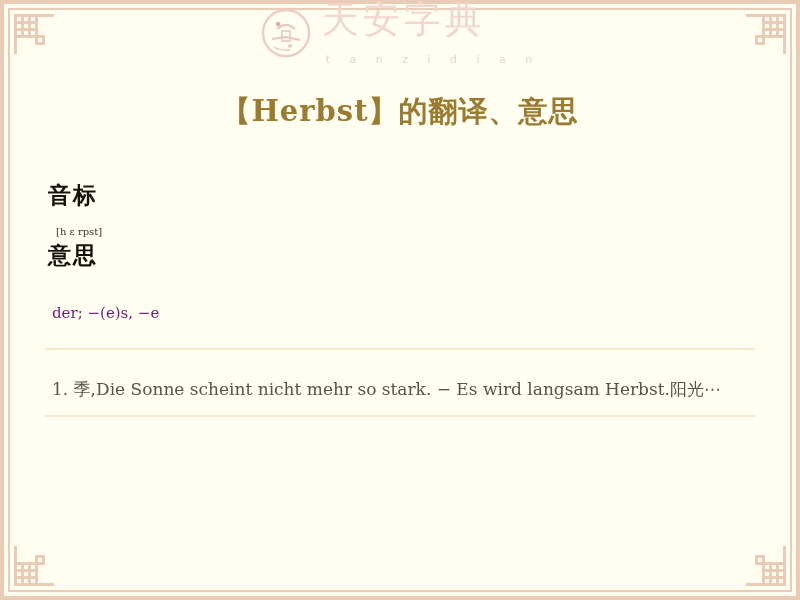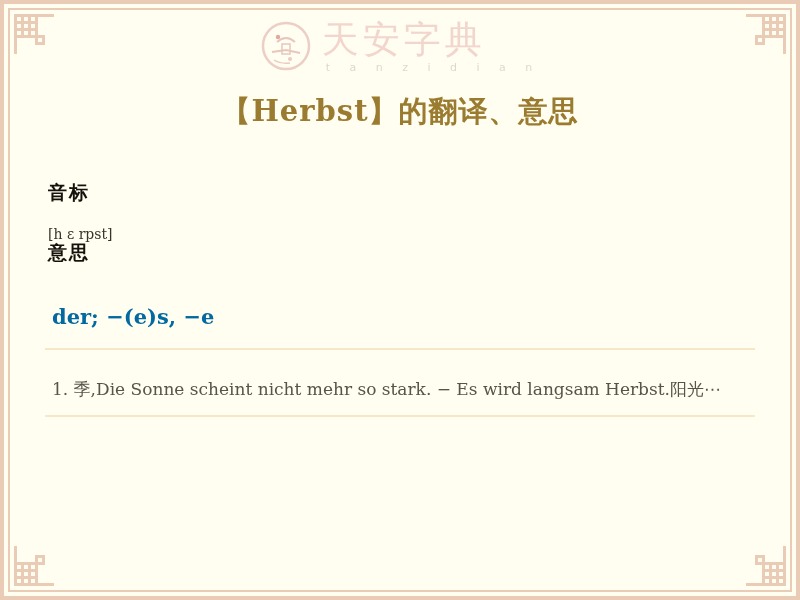--- a/index.html
+++ b/index.html
@@ -19,54 +19,54 @@
   }
   .corner{position:absolute;width:48px;height:48px;pointer-events:none;}
   .corner svg{display:block;width:48px;height:48px;}
   .corner .fret{fill:#EACBB6;}
   .corner-tl{top:6px;left:6px;}
   .corner-tr{top:6px;right:6px;transform:scaleX(-1);}
   .corner-bl{bottom:6px;left:6px;transform:scaleY(-1);}
   .corner-br{bottom:6px;right:6px;transform:scale(-1,-1);}
   
   .logo{
-    position:absolute;top:20px;left:0;right:0;
-    display:flex;justify-content:center;align-items:flex-start;gap:10px;
+    position:absolute;top:0;left:0;right:0;
+    display:flex;justify-content:center;align-items:center;gap:10px;
   }
   .logo-icon{width:52px;height:52px;}
   .logo-text{display:flex;flex-direction:column;align-items:flex-start;}
   .brand-cn{
     font-size:37px;line-height:40px;color:#F2D6CE;
     letter-spacing:4px;font-weight:400;
   }
   .brand-en{
     font-size:11px;line-height:12px;color:#D9D9CF;
-    letter-spacing:8px;margin-top:2px;margin-left:4px;
+    letter-spacing:8px;margin-top:14px;margin-left:4px;
     font-family:"DejaVu Sans","Liberation Sans",sans-serif;
   }
   
   .page-title{
     position:absolute;top:92px;left:0;right:0;
     text-align:center;font-size:29px;font-weight:700;
     color:#9A7B2F;letter-spacing:1px;
   }
   
   .section-heading{
     position:absolute;left:48px;
-    font-size:19px;font-weight:700;color:#15120C;letter-spacing:2px;
+    font-size:23px;font-weight:700;color:#15120C;letter-spacing:2px;
   }
   .h-phonetic{top:180px;}
   .h-meaning{top:240px;}
   .phonetic-value{
-    position:absolute;left:48px;top:226px;
-    font-size:14px;color:#37342C;
+    position:absolute;left:56px;top:226px;
+    font-size:10px;color:#37342C;
   }
   .word-form{
     position:absolute;left:52px;top:304px;
-    font-size:21px;font-weight:700;color:#0369a1;
+    font-size:15px;font-weight:400;color:#701a75;
   }
   .divider{
     position:absolute;left:45px;width:710px;height:2px;
     background:#F6E7C9;
   }
   .divider-1{top:348px;}
   .divider-2{top:415px;}
   .definition-row{
     position:absolute;left:52px;top:378px;width:700px;
     font-size:17px;color:#56544B;white-space:nowrap;cursor:pointer;

